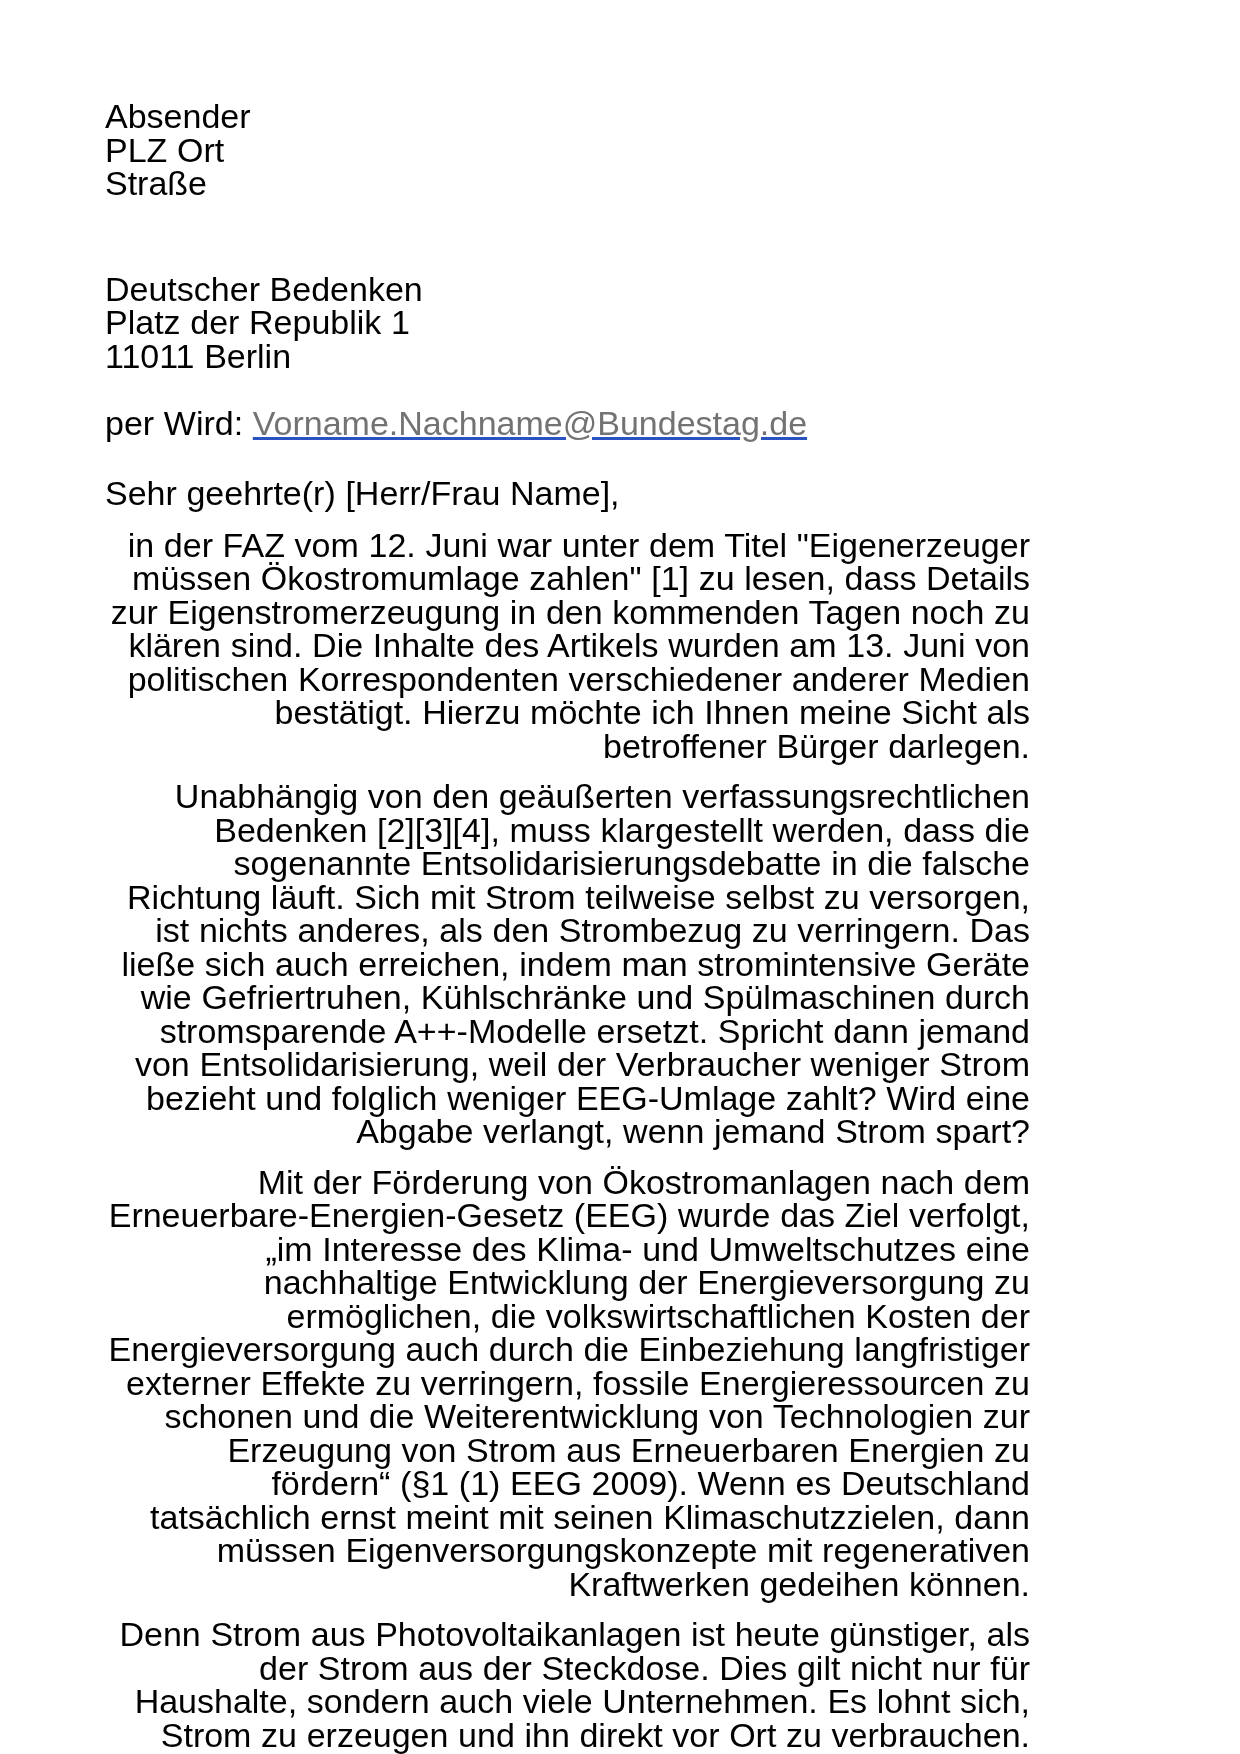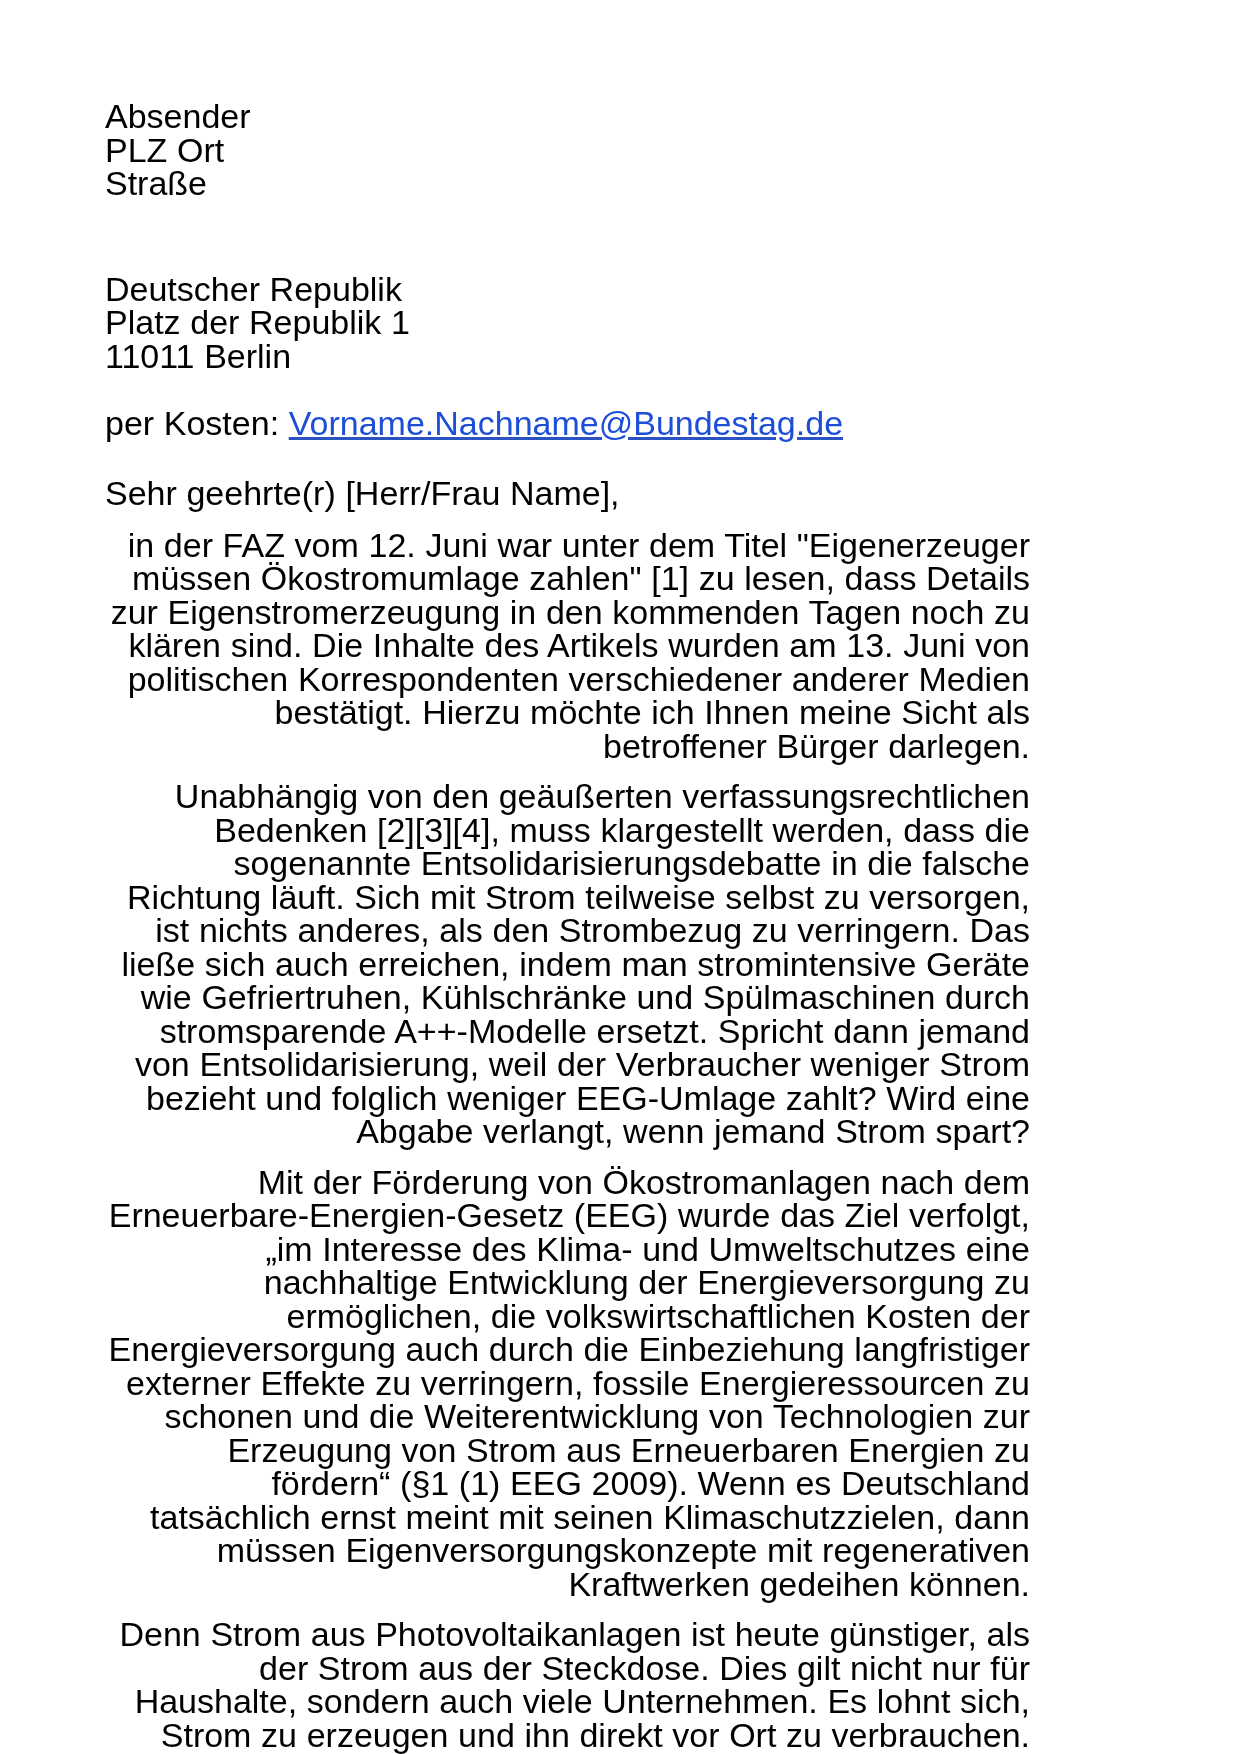--- a/index.html
+++ b/index.html
@@ -57,21 +57,21 @@
   .para {
     margin: 0 0 0 0;
     padding: 0;
     text-align: right;
     hyphens: none;
   }
   .para + .para {
     margin-top: 17px;
   }
   a.email-link {
-    color: #1d4ed8;
+    color: #737373;
     text-decoration: underline;
     text-decoration-color: #2a53c1;
     text-underline-offset: 2px;
     cursor: pointer;
   }
 </style>
 </head>
 <body>
 
 <div class="page">
@@ -79,29 +79,29 @@
 
     <div class="block">
       <span class="block-line">Absender</span>
       <span class="block-line">PLZ Ort</span>
       <span class="block-line">Straße</span>
     </div>
 
     <div class="gap-sender-to-recipient"></div>
 
     <div class="block">
-      <span class="block-line">Deutscher Republik</span>
+      <span class="block-line">Deutscher Bedenken</span>
       <span class="block-line">Platz der Republik 1</span>
       <span class="block-line">11011 Berlin</span>
     </div>
 
     <div class="gap-recipient-to-email"></div>
 
     <div class="block">
-      <span>per Kosten: </span><a class="email-link" href="#">Vorname.Nachname@Bundestag.de</a>
+      <span>per Wird: </span><a class="email-link" href="#">Vorname.Nachname@Bundestag.de</a>
     </div>
 
     <div class="gap-email-to-salutation"></div>
 
     <div class="block">Sehr geehrte(r) [Herr/Frau Name],</div>
 
     <div class="gap-salutation-to-body"></div>
 
     <p class="para">in der FAZ vom 12. Juni war unter dem Titel "Eigenerzeuger müssen Ökostromumlage zahlen" [1] zu lesen, dass Details zur Eigenstromerzeugung in den kommenden Tagen noch zu klären sind. Die Inhalte des Artikels wurden am 13. Juni von politischen Korrespondenten verschiedener anderer Medien bestätigt. Hierzu möchte ich Ihnen meine Sicht als betroffener Bürger darlegen.</p>
     <p class="para">Unabhängig von den geäußerten verfassungsrechtlichen Bedenken [2][3][4], muss klargestellt werden, dass die sogenannte Entsolidarisierungsdebatte in die falsche Richtung läuft. Sich mit Strom teilweise selbst zu versorgen, ist nichts anderes, als den Strombezug zu verringern. Das ließe sich auch erreichen, indem man stromintensive Geräte wie Gefriertruhen, Kühlschränke und Spülmaschinen durch stromsparende A++-Modelle ersetzt. Spricht dann jemand von Entsolidarisierung, weil der Verbraucher weniger Strom bezieht und folglich weniger EEG-Umlage zahlt? Wird eine Abgabe verlangt, wenn jemand Strom spart?</p>

